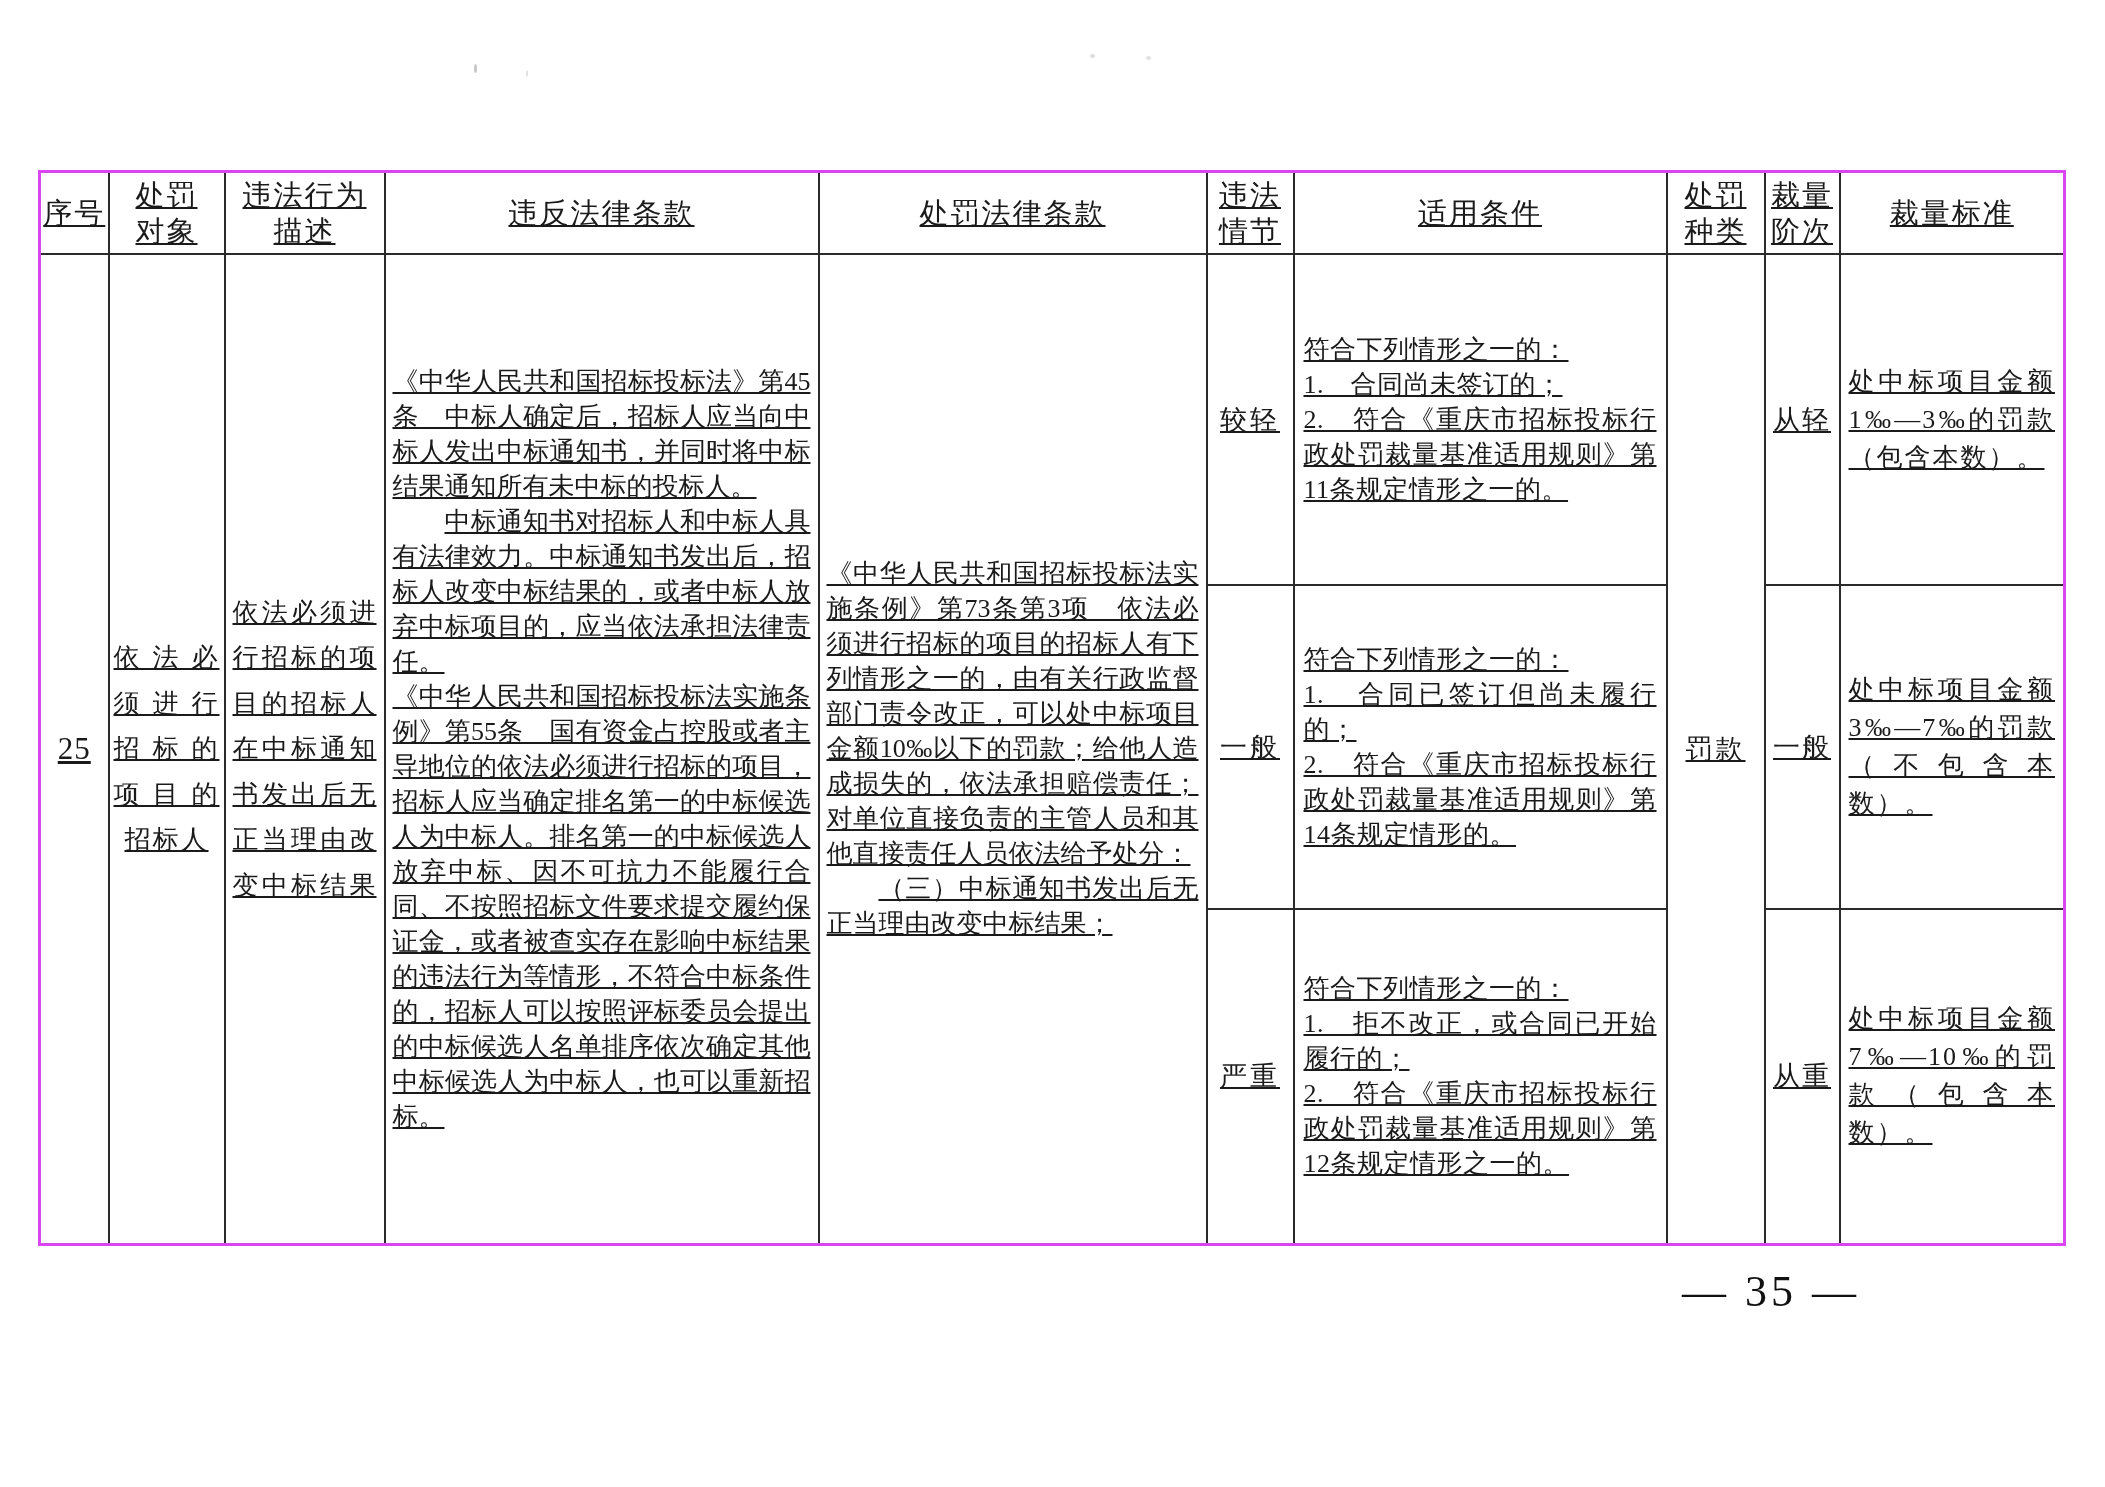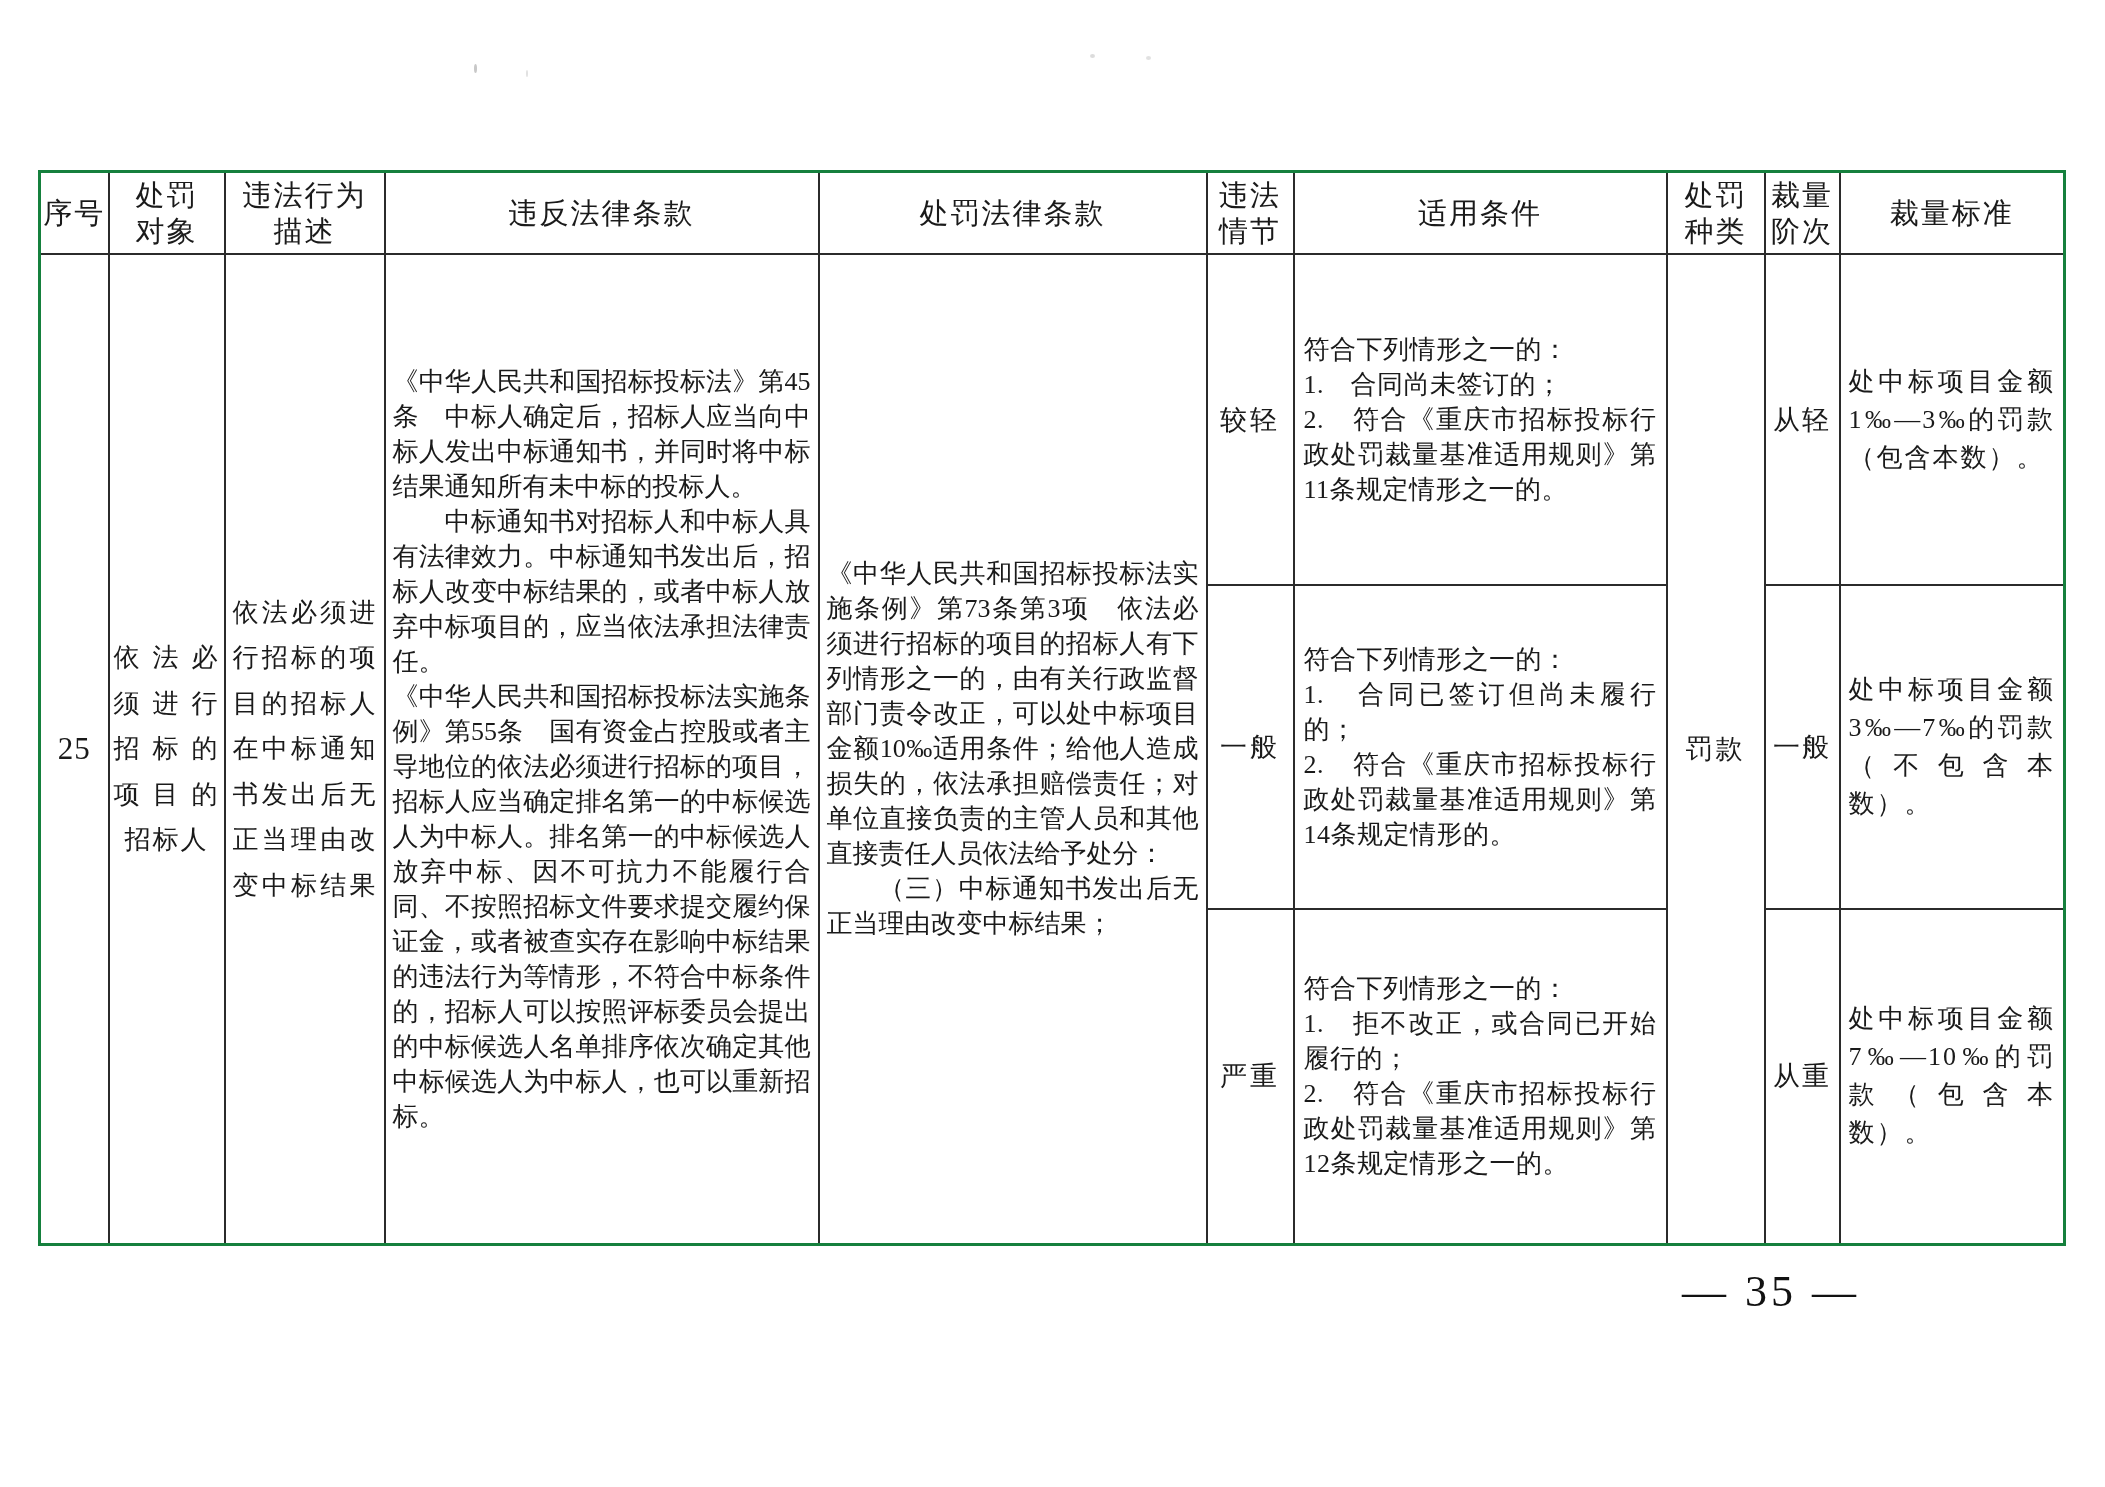--- a/index.html
+++ b/index.html
@@ -27,21 +27,21 @@
   table.main col.c6{width:87px;}
   table.main col.c7{width:373px;}
   table.main col.c8{width:98px;}
   table.main col.c9{width:75px;}
   table.main col.c10{width:225px;}
   th,td{
     border:2px solid #2b2b2b;
     vertical-align:middle;
     overflow:hidden;
   }
-  table.main{border:3px solid #15803d;}
+  table.main{border:3px solid #d946ef;text-decoration:underline;}
   thead th{
     height:80px;
     font-weight:normal;
     font-size:29px;
     text-align:center;
     line-height:1.25;
     letter-spacing:2px;
     white-space:pre-line;
     padding:0 2px;
   }
@@ -174,21 +174,21 @@
       <tr class="r1">
         <td class="seq" rowspan="3">25</td>
         <td class="target" rowspan="3">依法必须进行招标的项目的招标人</td>
         <td class="behavior" rowspan="3">依法必须进行招标的项目的招标人在中标通知书发出后无正当理由改变中标结果</td>
         <td class="law" rowspan="3">
           <p>《中华人民共和国招标投标法》第45条　中标人确定后，招标人应当向中标人发出中标通知书，并同时将中标结果通知所有未中标的投标人。</p>
           <p class="indent">中标通知书对招标人和中标人具有法律效力。中标通知书发出后，招标人改变中标结果的，或者中标人放弃中标项目的，应当依法承担法律责任。</p>
           <p>《中华人民共和国招标投标法实施条例》第55条　国有资金占控股或者主导地位的依法必须进行招标的项目，招标人应当确定排名第一的中标候选人为中标人。排名第一的中标候选人放弃中标、因不可抗力不能履行合同、不按照招标文件要求提交履约保证金，或者被查实存在影响中标结果的违法行为等情形，不符合中标条件的，招标人可以按照评标委员会提出的中标候选人名单排序依次确定其他中标候选人为中标人，也可以重新招标。</p>
         </td>
         <td class="law" rowspan="3">
-          <p>《中华人民共和国招标投标法实施条例》第73条第3项　依法必须进行招标的项目的招标人有下列情形之一的，由有关行政监督部门责令改正，可以处中标项目金额10‰适用条件；给他人造成损失的，依法承担赔偿责任；对单位直接负责的主管人员和其他直接责任人员依法给予处分：</p>
+          <p>《中华人民共和国招标投标法实施条例》第73条第3项　依法必须进行招标的项目的招标人有下列情形之一的，由有关行政监督部门责令改正，可以处中标项目金额10‰以下的罚款；给他人造成损失的，依法承担赔偿责任；对单位直接负责的主管人员和其他直接责任人员依法给予处分：</p>
           <p class="indent">（三）中标通知书发出后无正当理由改变中标结果；</p>
         </td>
         <td class="severity">较轻</td>
         <td class="conditions">符合下列情形之一的：
 1.　合同尚未签订的；
 2.　符合《重庆市招标投标行政处罚裁量基准适用规则》第11条规定情形之一的。</td>
         <td class="ptype" rowspan="3">罚款</td>
         <td class="level">从轻</td>
         <td class="standard">处中标项目金额1‰—3‰的罚款（包含本数）。</td>
       </tr>

